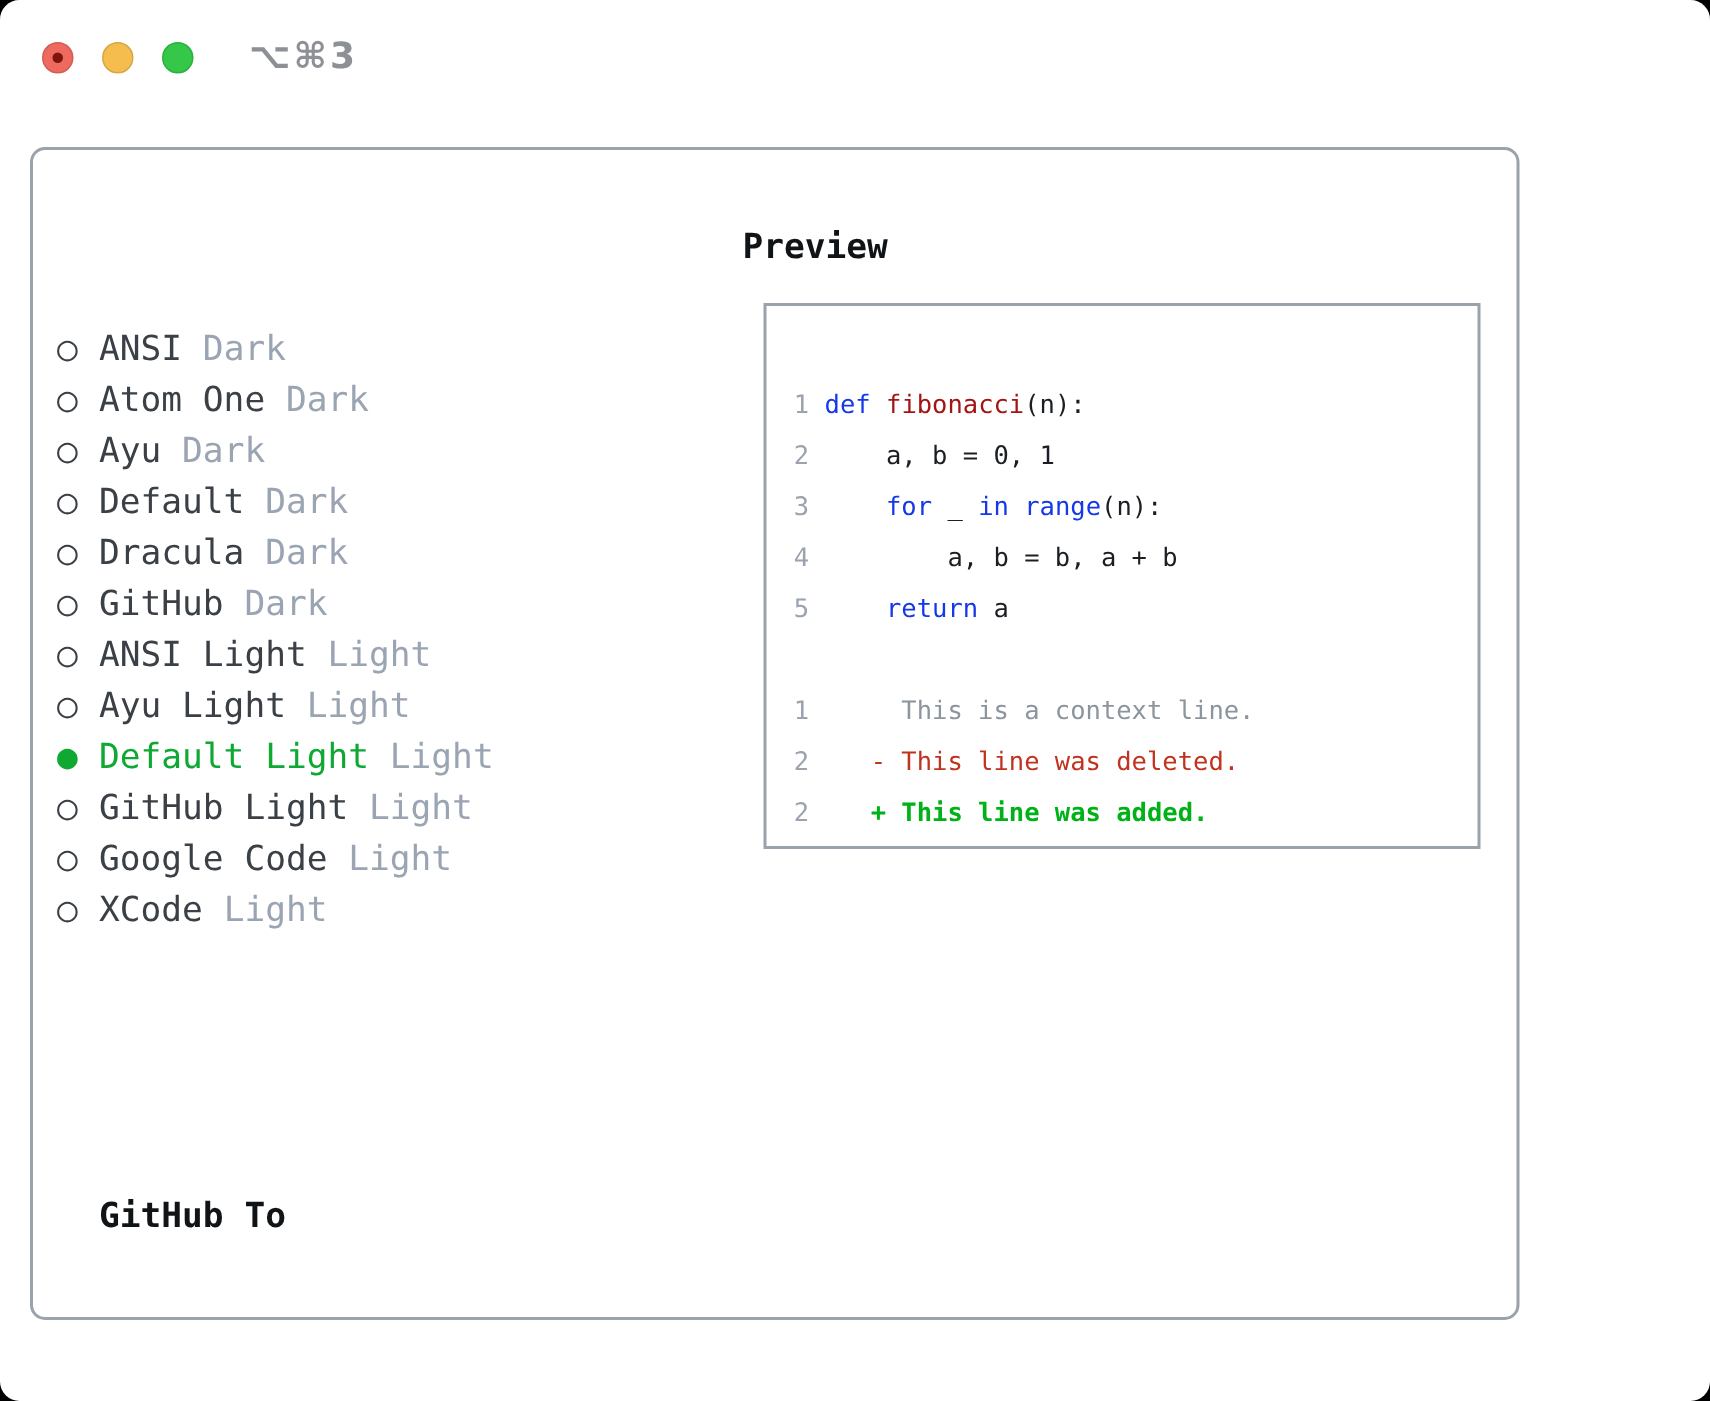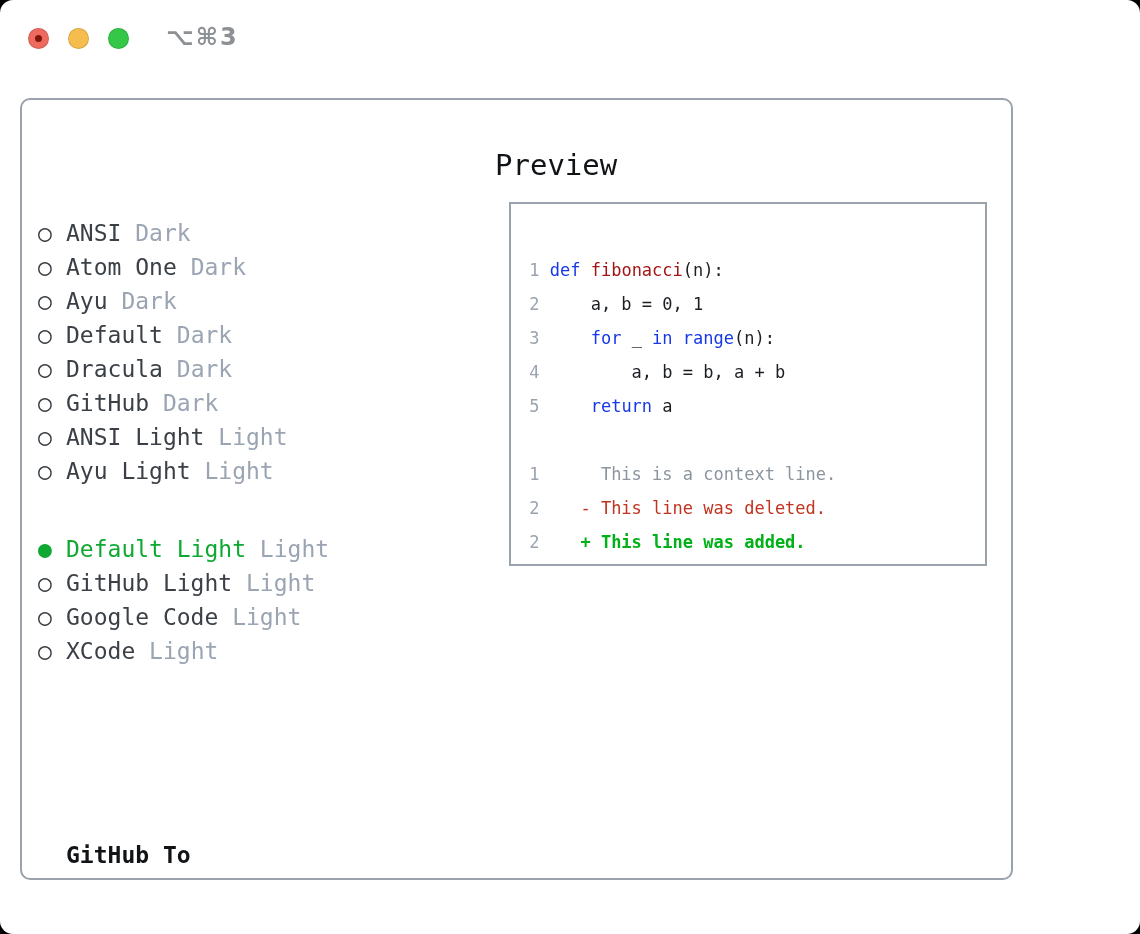--- a/index.html
+++ b/index.html
@@ -26,26 +26,26 @@
   }
   .leftcol{
     position:absolute;left:16px;top:48px;
     font-size:23px;line-height:34px;white-space:pre;color:var(--fg-item);
   }
   .row{height:34px;}
   .marker{display:inline-block;width:28px;color:var(--fg-item);}
   .hdr{font-weight:bold;color:var(--fg-header);}
   .hdr .marker{color:var(--fg-header);}
   .muted{color:var(--muted);}
-  .sel{color:var(--green);margin-top:44px;}
+  .sel{color:var(--green);}
   .sel .marker{color:var(--green);}
   
   .preview-title{
     position:absolute;left:473px;top:48px;height:34px;line-height:34px;
-    font-size:29px;font-weight:normal;color:var(--fg-header);
+    font-size:23px;font-weight:bold;color:var(--fg-header);
   }
   .codebox{
     position:absolute;left:487px;top:102px;width:478px;height:364px;
     border:2px solid var(--border);box-sizing:border-box;
     padding:49px 0 0 8px;font-size:17px;line-height:34px;white-space:pre;
     overflow:hidden;
   }
   .s-ln{color:var(--lineno);}
   .s-kw{color:var(--keyword);}
   .s-fn{color:var(--function);}

